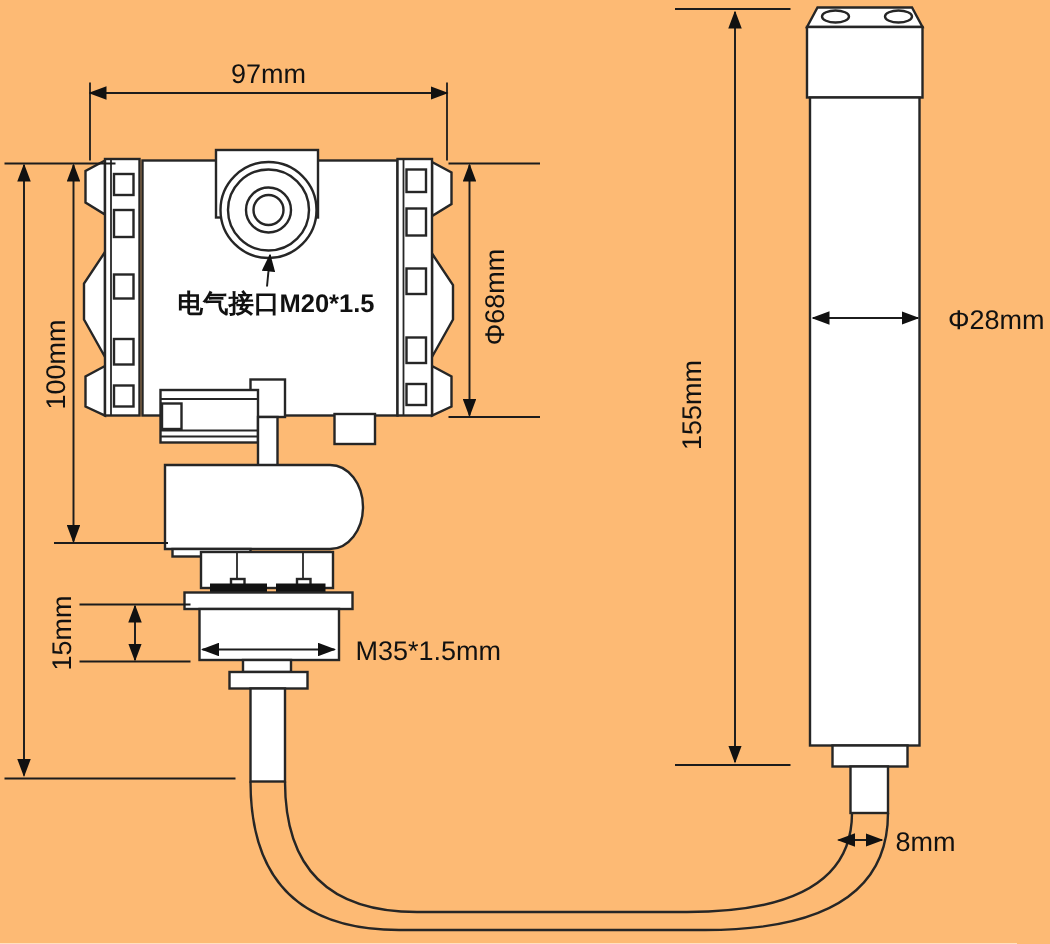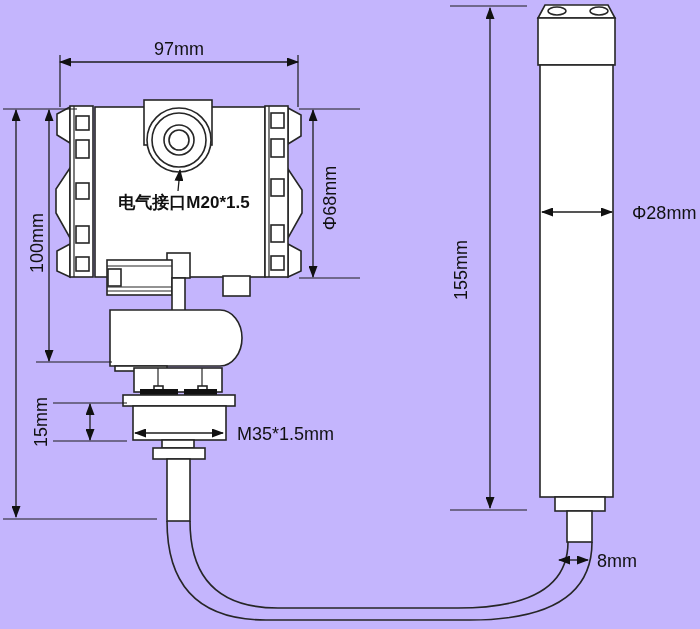--- a/index.html
+++ b/index.html
@@ -1,17 +1,17 @@
 <!DOCTYPE html>
 <html><head>
 <meta charset="utf-8">
 <style>
   html,body{margin:0;padding:0;background:#ffffff;}
   #stage{
-    position:relative;width:700px;height:629px;background:#c4b5fd;
+    position:relative;width:700px;height:629px;background:#fdba74;
     font-family:"Liberation Sans","DejaVu Sans",sans-serif;overflow:hidden;
   }
   svg{display:block}
   .outline{fill:#ffffff;stroke:#262626;stroke-width:1.6;}
   .outline-nf{fill:none;stroke:#262626;stroke-width:1.6;}
   .thin{fill:none;stroke:#262626;stroke-width:1.2;}
   .dim{stroke:#1c1c1c;stroke-width:1.3;fill:none;}
   .tick{stroke:#1c1c1c;stroke-width:1.2;fill:none;}
   .dimtext{font-size:18px;fill:#111111;font-family:"Liberation Sans","DejaVu Sans",sans-serif;}
   .cntext{font-size:17px;font-weight:700;fill:#111111;font-family:"Liberation Sans","DejaVu Sans",sans-serif;}

